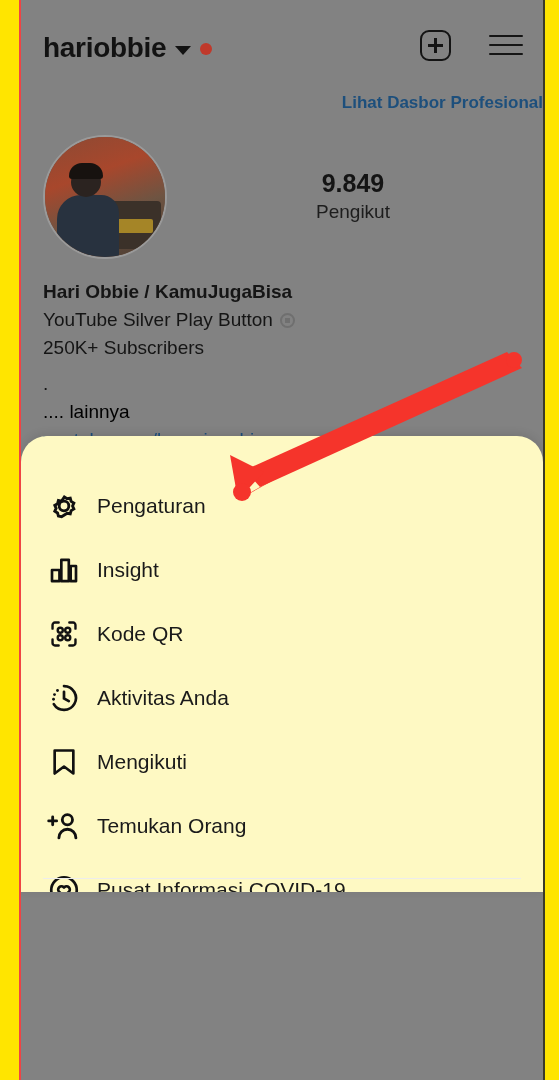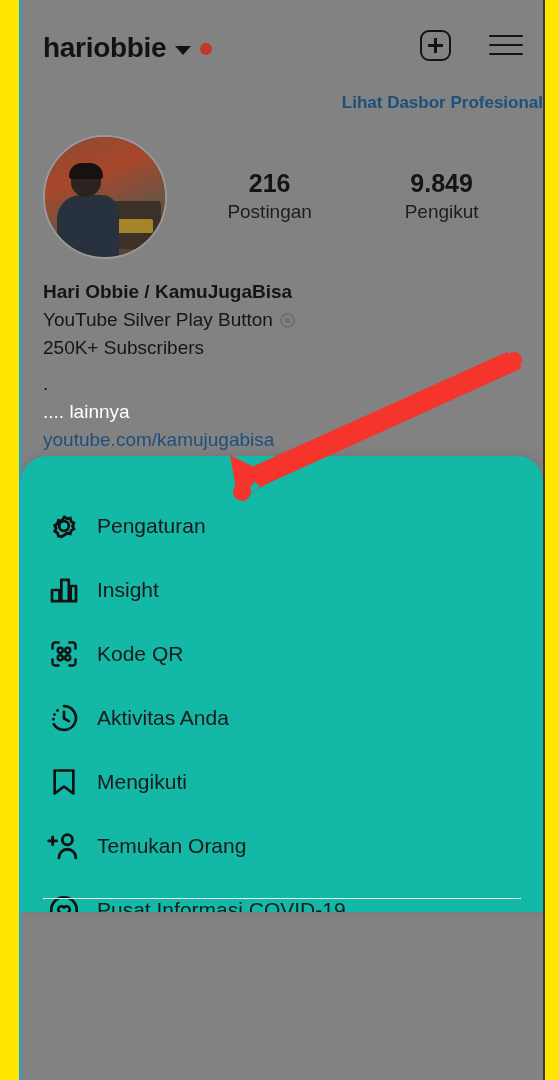--- a/index.html
+++ b/index.html
@@ -10,21 +10,21 @@
     position:relative;
   }
   
   #frame {
     position:absolute; left:0; top:0; width:559px; height:1080px;
     background:#ffe500;
   }
   #screen {
     position:absolute; left:19px; top:0; width:526px; height:1080px;
     background:#ffffff; overflow:hidden;
-    border-left:2px solid #0ea5e9;
+    border-left:2px solid #ef4444;
     border-right:2px solid #3a3a28;
   }
   
   #profile {
     position:absolute; left:0; top:0; width:100%; height:100%;
     background:#828282;
   }
   .header {
     position:absolute; left:0; top:14px; width:100%; height:56px;
   }
@@ -104,27 +104,27 @@
     font-size:19px; color:#151515; line-height:1.47; }
   .bio .name { font-weight:bold; }
   .bio .badge {
     display:inline-block; width:15px; height:15px; border-radius:50%;
     border:2px solid #6f6f6f; vertical-align:middle;
     margin-left:7px; position:relative;
   }
   .bio .badge::after { content:''; position:absolute; left:3px; top:3px;
     width:5px; height:5px; background:#6f6f6f; }
   .bio .dot-line { margin-top:8px; }
-  .bio .more { color:#ffffff; }
+  .bio .more { color:#000000; }
   .bio .link { color:#1d4f7c; }
 
   
   #sheet {
-    position:absolute; left:0; top:456px; width:100%; height:456px;
-    background:#14b8a6; border-radius:26px 26px 0 0;
+    position:absolute; left:0; top:436px; width:100%; height:456px;
+    background:#fef9c3; border-radius:26px 26px 0 0;
     box-shadow:0 -2px 10px rgba(0,0,0,.10);
     overflow:hidden;
   }
   .menu { padding-top:38px; }
   .menu-item {
     display:flex; align-items:center; height:64px; padding-left:21px;
   }
   .mi-icon { width:44px; height:40px; flex:none; display:flex;
     align-items:center; justify-content:center; }
   .mi-label { font-size:21px; color:#1a1a1a; margin-left:11px; }
@@ -166,24 +166,20 @@
     <div class="stats-row">
       <div class="avatar">
         <div class="av-bg"></div>
             <div class="av-mach"></div>
             <div class="av-mach2"></div>
         <div class="av-body"></div>
             <div class="av-head"></div>
             <div class="av-hair"></div>
       </div>
       <div class="stats">
-        <div class="stat">
-          <div class="num">216</div>
-          <div class="lbl">Postingan</div>
-        </div>
         <div class="stat">
           <div class="num">9.849</div>
           <div class="lbl">Pengikut</div>
         </div>
       </div>
     </div>
 
     <div class="bio">
       <div class="name">Hari Obbie / KamuJugaBisa</div>
       <div>

